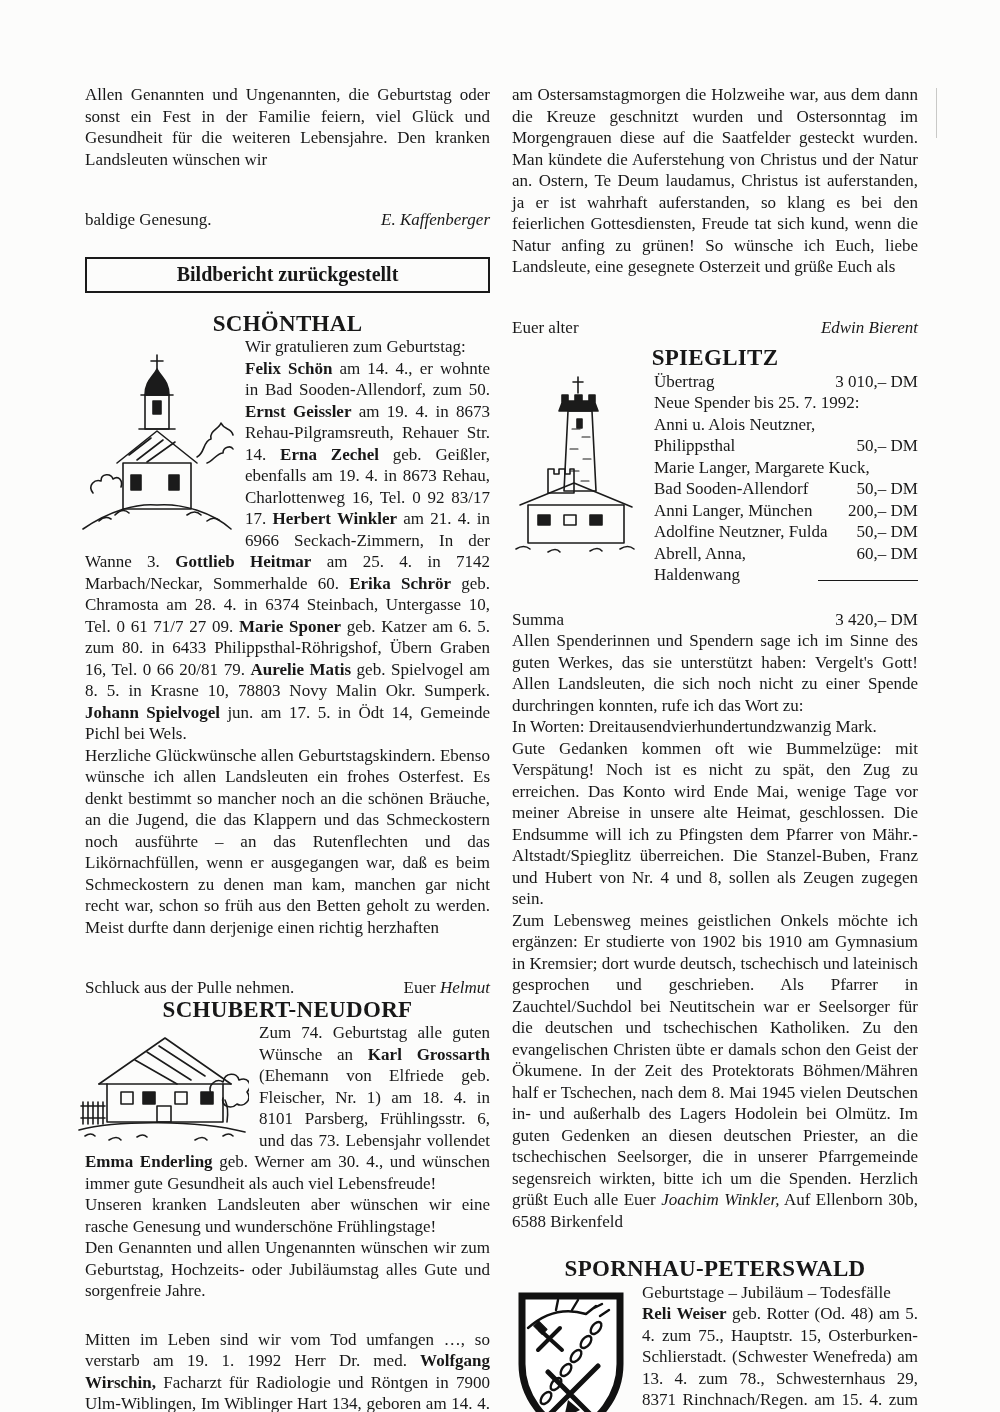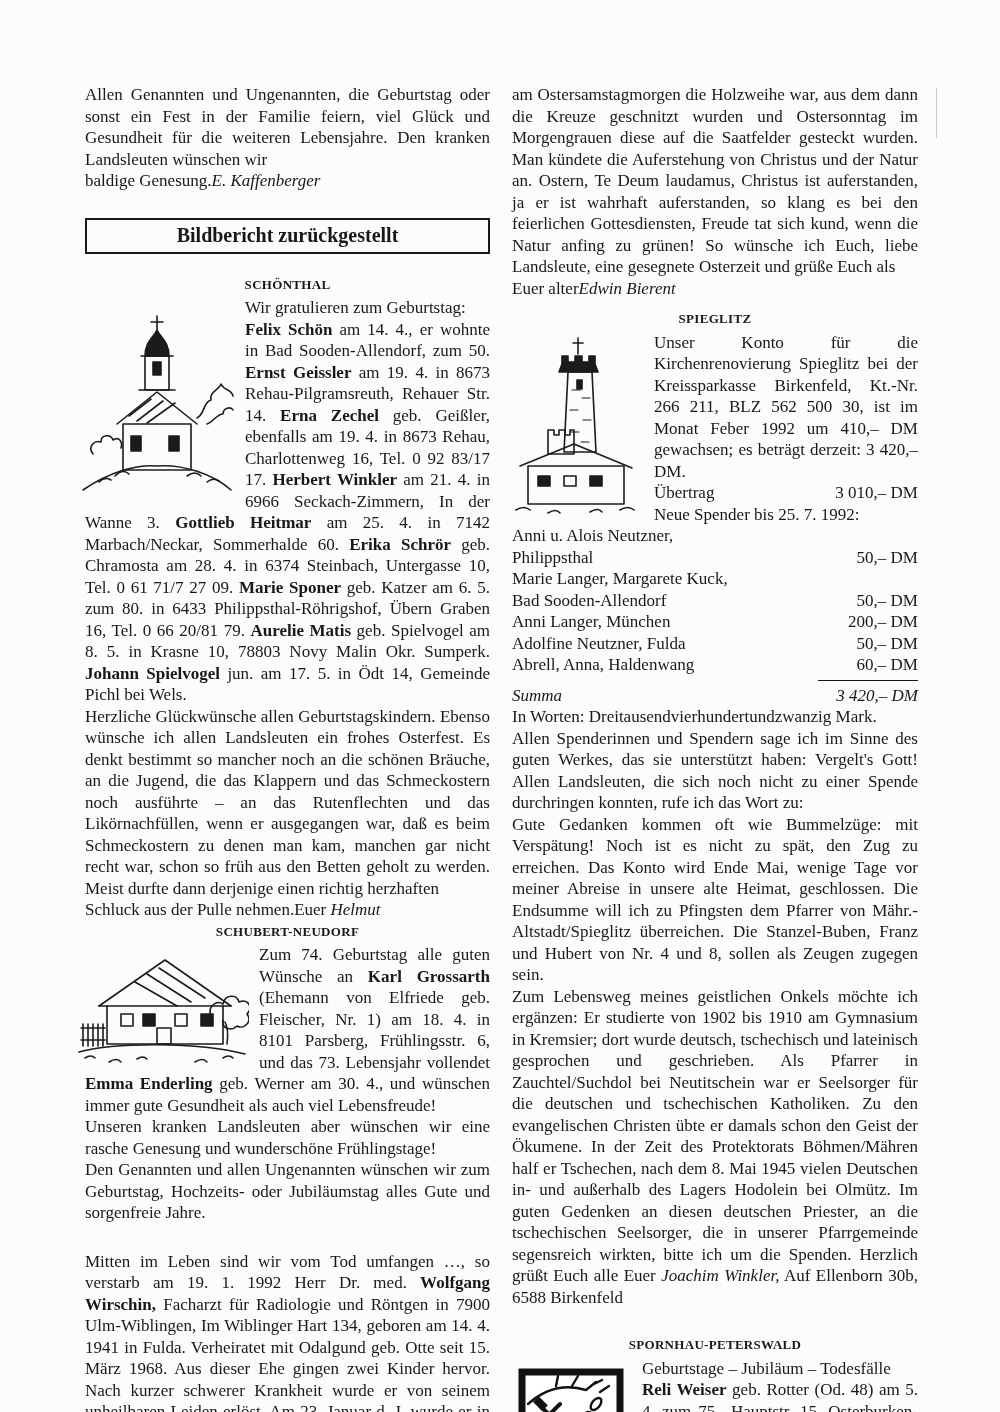--- a/index.html
+++ b/index.html
@@ -3,41 +3,41 @@
 <meta charset="utf-8">
 <style>
   html,body{margin:0;padding:0;background:#ffffff;}
   .page{position:relative;width:1000px;height:1412px;background:#fcfcfb;color:#181818;
         font-family:"Liberation Serif","DejaVu Serif",serif;font-size:17px;line-height:21.5px;overflow:hidden;}
   .columns{display:flex;gap:22px;padding:84px 82px 0 85px;}
   .col{width:405px;}
   .col-right{width:406px;}
   p{margin:0;}
   .just{text-align:justify;}
-  h3{font-size:13px;line-height:21.5px;margin:0 0 2px;text-align:center;font-weight:bold;letter-spacing:.3px;}
-  .endline{display:flex;align-items:baseline;}
+  h3{font-size:23px;line-height:21.5px;margin:0 0 2px;text-align:center;font-weight:bold;letter-spacing:.3px;}
+  .endline{display:flex;justify-content:space-between;align-items:baseline;margin-top:39px;}
   .sig{font-style:italic;}
   .notice-box{border:2px solid #1a1a1a;margin:26px 0 20px;padding:3px 0 5px;
               text-align:center;font-weight:bold;font-size:20px;line-height:24px;}
   figure{margin:0;}
   .fig{float:left;}
   .fig svg{display:block;width:100%;height:100%;}
   .fig-church{width:156px;height:200px;margin:3px 10px 2px -6px;}
   .fig-house{width:172px;height:122px;margin:2px 10px 2px -8px;}
   .fig-tower{width:130px;height:186px;margin:2px 12px 2px 0;}
   .fig-shield{width:118px;height:164px;margin:4px 12px 2px 0;}
   .sec{overflow:visible;}
   .sec-schubert{}
   .obituary{margin-top:27px;}
   .sec-spieglitz{margin-top:9px;}
   .sec-spornhau{margin-top:26px;}
   .ledger-row{display:flex;justify-content:space-between;align-items:baseline;gap:28px;}
   .ledger-row .amt{white-space:nowrap;text-align:right;}
-  .ledger-row.underline .amt{border-bottom:1.6px solid #181818;min-width:100px;padding-bottom:4px;}
-  .ledger-row.summary{margin-top:4px;font-style:italic;}
+  .ledger-row.underline .amt{border-bottom:1.6px solid #181818;min-width:100px;padding-bottom:16px;}
+  .ledger-row.summary{margin-top:23px;}
   .artifact-line{position:absolute;right:63px;top:88px;width:1px;height:50px;background:#c9c9c7;}
 </style>
 </head>
 <body>
 
 <div class="page">
   <div class="artifact-line"></div>
   <div class="columns">
 
     <div class="col">
@@ -133,21 +133,20 @@
               <path d="M36 96 h6 v5 h5 v-5 h6 v5 h5 v-5 h4 v24 h-26 z"></path>
               <path d="M8 132 L62 110 L120 134"></path>
               <path d="M16 132 h96 v38 h-96 z"></path>
               <rect x="26" y="142" width="12" height="10" fill="#1b1b1b"></rect>
               <rect x="52" y="142" width="12" height="10"></rect>
               <rect x="78" y="142" width="12" height="10" fill="#1b1b1b"></rect>
               <path d="M4 176 q8 -5 14 0 M36 179 q8 -5 12 0 M78 178 q8 -5 12 0 M108 176 q8 -5 14 0"></path>
             </g>
           </svg>
         </figure>
-        <p class="just">Unser Konto für die Kirchenrenovierung Spieglitz bei der Kreissparkasse Birkenfeld, Kt.-Nr. 266 211, BLZ 562 500 30, ist im Monat Feber 1992 um 410,– DM gewachsen; es beträgt derzeit: 3 420,– DM.</p>
         <div class="ledger">
 
         <div class="ledger-row">
             <span class="lbl">Übertrag</span>
             <span class="amt">3 010,– DM</span>
           </div>
             <div class="ledger-row">
             <span class="lbl">Neue Spender bis 25. 7. 1992:</span>
             <span class="amt"></span>
           </div>
@@ -177,22 +176,22 @@
           </div>
             <div class="ledger-row underline">
             <span class="lbl">Abrell, Anna, Haldenwang</span>
             <span class="amt">60,– DM</span>
           </div>
             <div class="ledger-row summary">
             <span class="lbl">Summa</span>
             <span class="amt">3 420,– DM</span>
           </div>
           </div>
+        <p class="just">Allen Spenderinnen und Spendern sage ich im Sinne des guten Werkes, das sie unterstützt haben: Vergelt's Gott! Allen Landsleuten, die sich noch nicht zu einer Spende durchringen konnten, rufe ich das Wort zu:</p>
         <p class="just">In Worten: Dreitausendvierhundertundzwanzig Mark.</p>
-        <p class="just">Allen Spenderinnen und Spendern sage ich im Sinne des guten Werkes, das sie unterstützt haben: Vergelt's Gott! Allen Landsleuten, die sich noch nicht zu einer Spende durchringen konnten, rufe ich das Wort zu:</p>
         <p class="just">Gute Gedanken kommen oft wie Bummelzüge: mit Verspätung! Noch ist es nicht zu spät, den Zug zu erreichen. Das Konto wird Ende Mai, wenige Tage vor meiner Abreise in unsere alte Heimat, geschlossen. Die Endsumme will ich zu Pfingsten dem Pfarrer von Mähr.-Altstadt/Spieglitz überreichen. Die Stanzel-Buben, Franz und Hubert von Nr. 4 und 8, sollen als Zeugen zugegen sein.</p>
         <p class="just">Zum Lebensweg meines geistlichen Onkels möchte ich ergänzen: Er studierte von 1902 bis 1910 am Gymnasium in Kremsier; dort wurde deutsch, tschechisch und lateinisch gesprochen und geschrieben. Als Pfarrer in Zauchtel/Suchdol bei Neutitschein war er Seelsorger für die deutschen und tschechischen Katholiken. Zu den evangelischen Christen übte er damals schon den Geist der Ökumene. In der Zeit des Protektorats Böhmen/Mähren half er Tschechen, nach dem 8. Mai 1945 vielen Deutschen in- und außerhalb des Lagers Hodolein bei Olmütz. Im guten Gedenken an diesen deutschen Priester, an die tschechischen Seelsorger, die in unserer Pfarrgemeinde segensreich wirkten, bitte ich um die Spenden. Herzlich grüßt Euch alle Euer <i>Joachim Winkler,</i> Auf Ellenborn 30b, 6588 Birkenfeld</p>
       </section>
 
       <section class="sec sec-spornhau">
         <h3>SPORNHAU-PETERSWALD</h3>
         <figure class="fig fig-shield">
           <svg viewBox="0 0 118 164">
             <path d="M10 10 H108 V78 C108 112 86 134 59 152 C32 134 10 112 10 78 Z" fill="#ffffff" stroke="#111111" stroke-width="7"></path>
             <g fill="none" stroke="#111111" stroke-linecap="round" stroke-linejoin="round">

